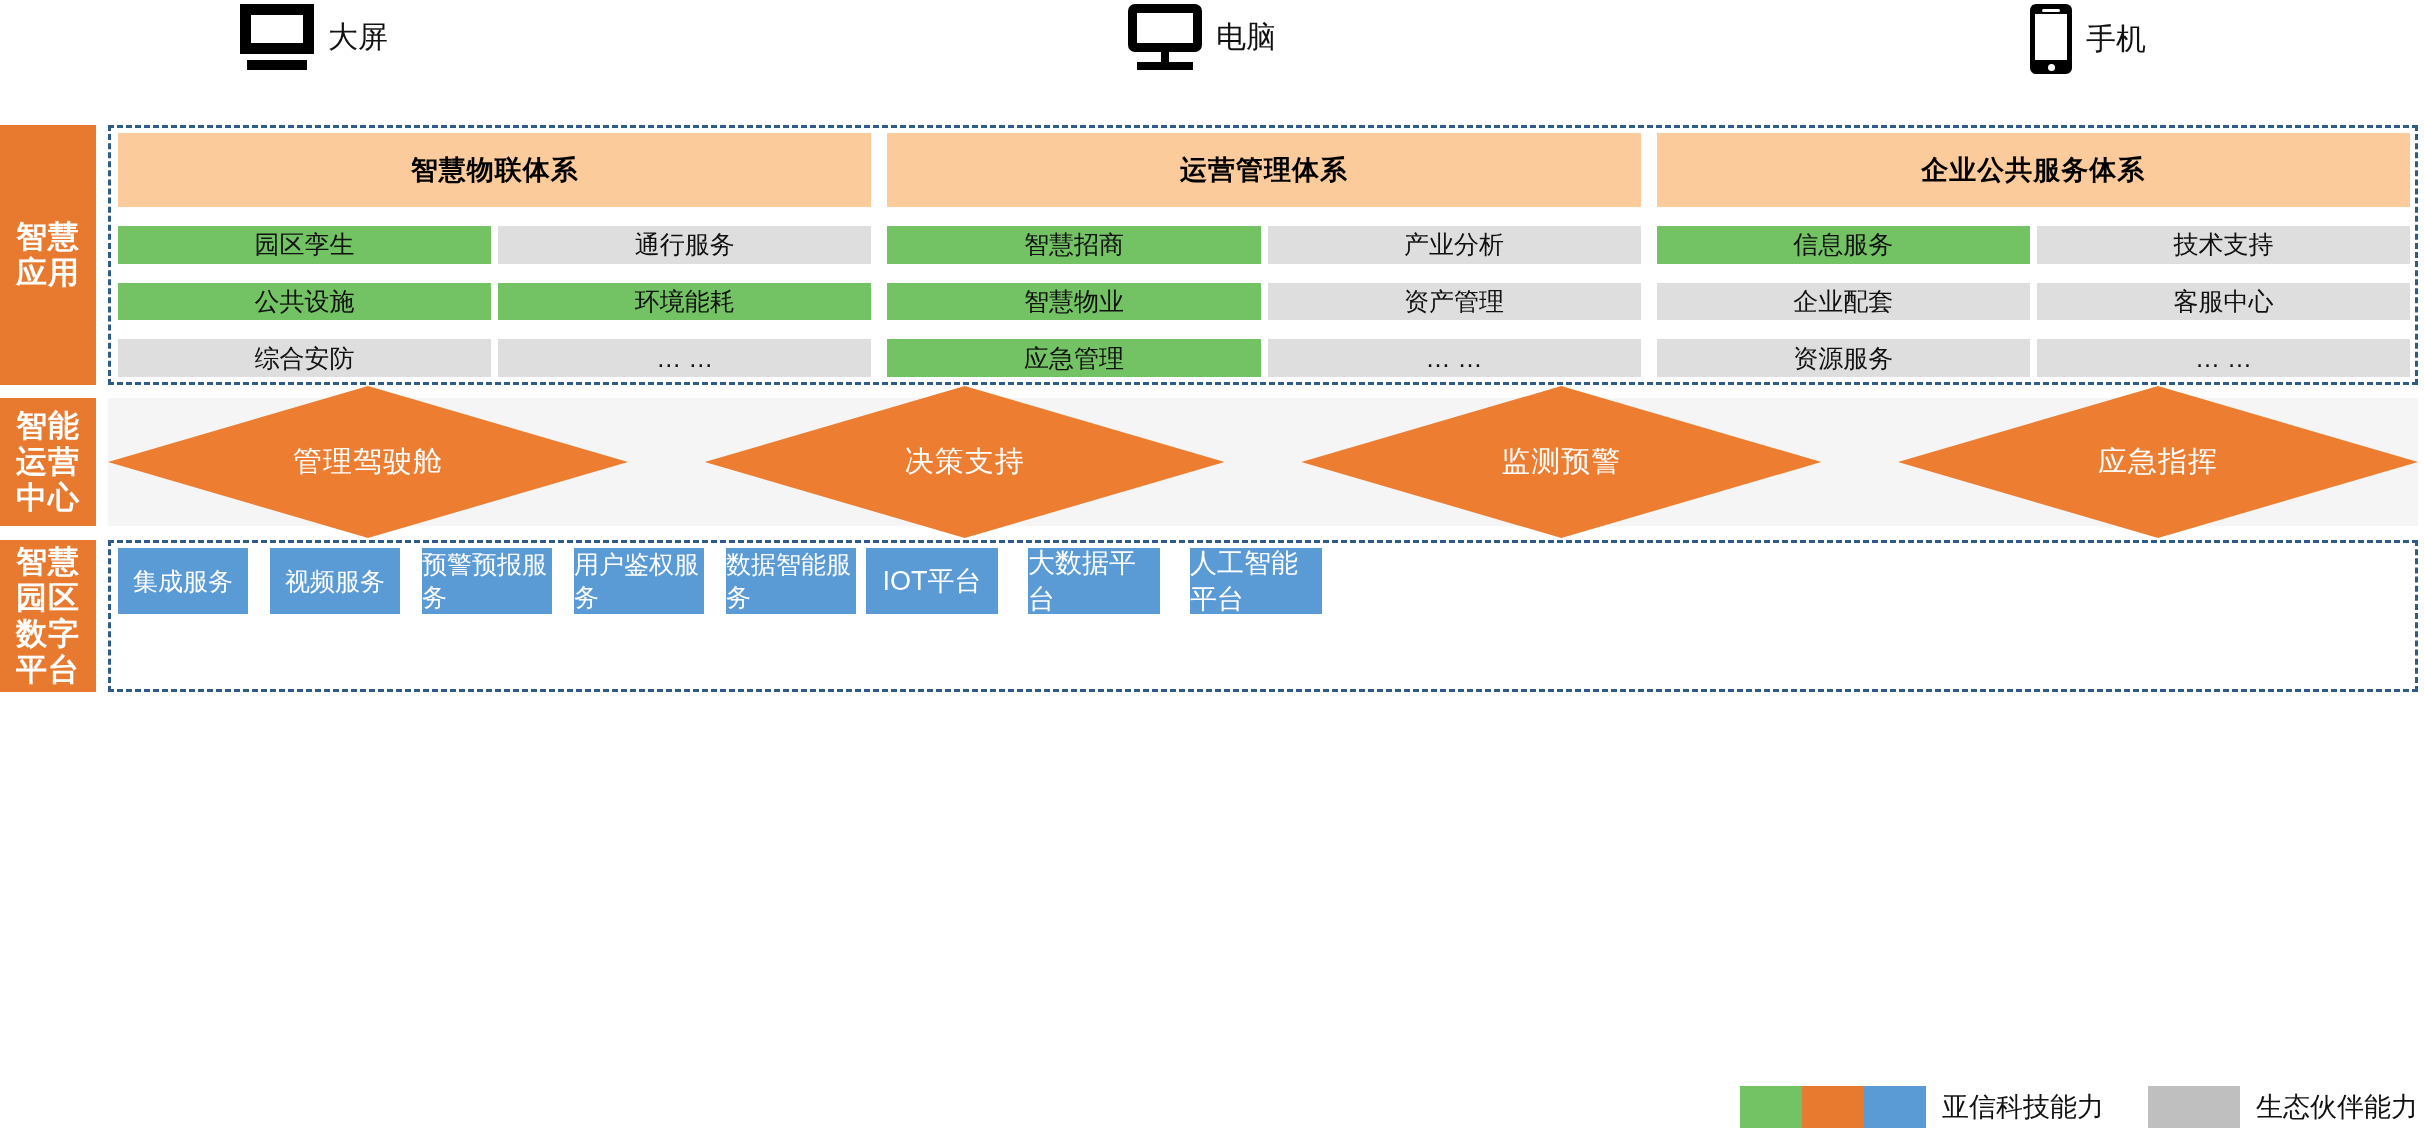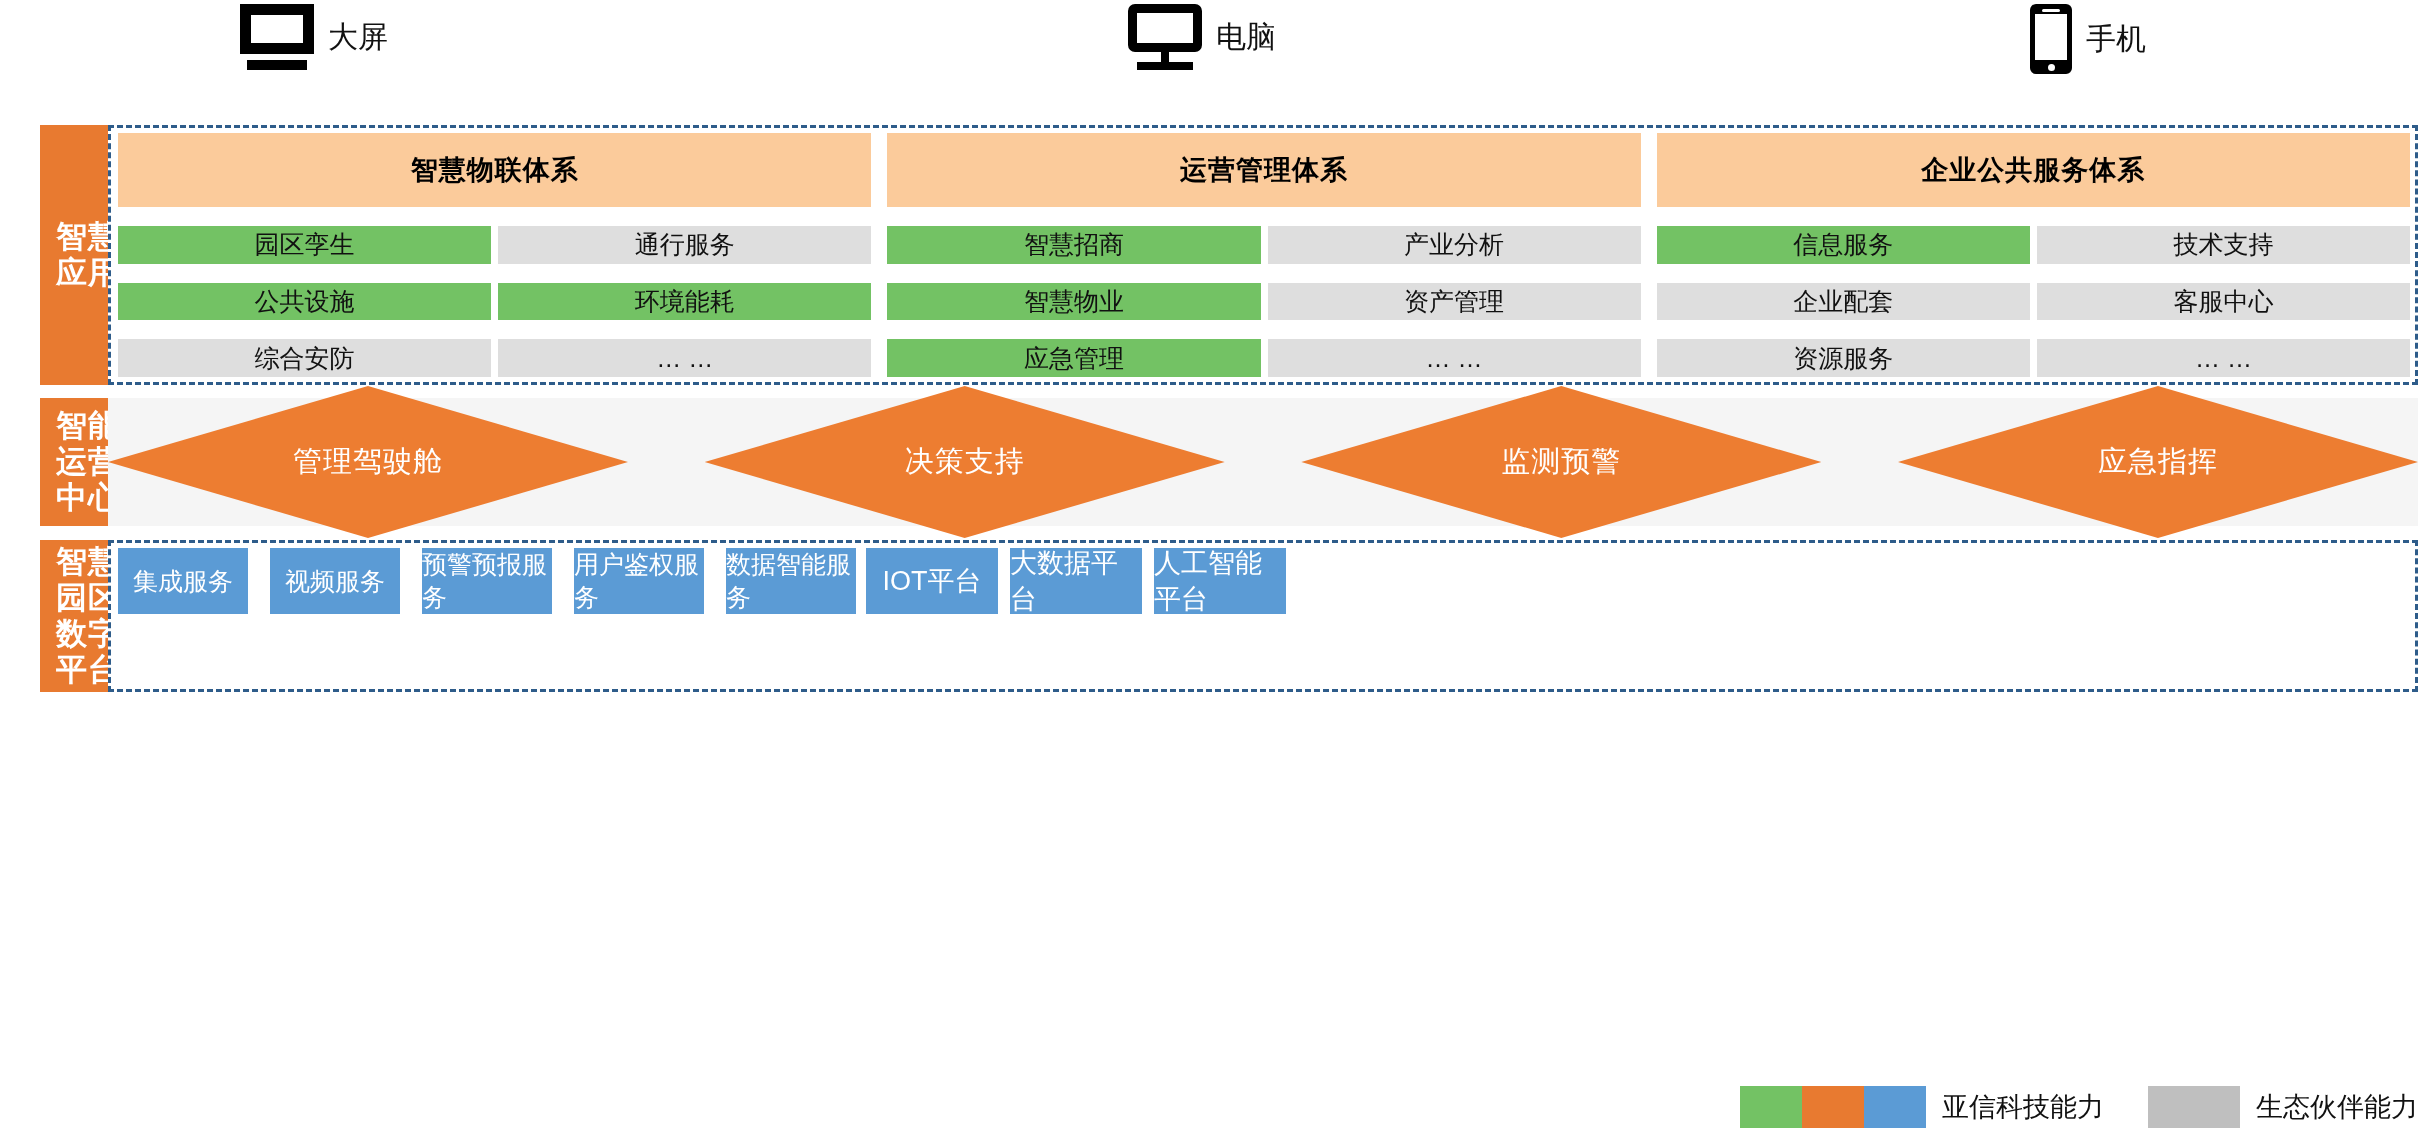--- a/index.html
+++ b/index.html
@@ -56,21 +56,21 @@
     position: absolute; left: 18px; top: 60px; width: 7px; height: 7px;
     background: #fff; border-radius: 50%;
   }
 
   
   .side-label {
     position: absolute; left: 0; width: 96px;
     background: #E87A30; color: #ffffff;
     display: flex; align-items: center; justify-content: center;
     font-size: 31px; font-weight: bold; line-height: 1.16;
-    text-align: center; letter-spacing: 1px; margin-left: 40px;
+    text-align: center; letter-spacing: 1px;
   }
   .side-app  { top: 125px; height: 260px; }
   .side-ioc  { top: 398px; height: 128px; }
   .side-plat { top: 540px; height: 152px; }
   .side-label .txt { white-space: pre-line; }
 
   
   .dash-box {
     position: absolute;
     border: 3px dashed #2E5C8A;
@@ -128,21 +128,21 @@
     position: absolute; left: 118px; top: 548px;
     width: 2292px; height: 136px;
     display: flex; gap: 10px;
   }
   #svc-row { display: flex; gap: 22px; height: 66px; }
   .svc-box {
     flex: 1; background: #5B9BD5; color: #ffffff;
     display: flex; align-items: center; justify-content: center;
     font-size: 25px;
   }
-  #core-row { display: flex; gap: 12px; height: 66px; }
+  #core-row { display: flex; gap: 30px; height: 66px; }
   .core-box {
     flex: 1; background: #5B9BD5; color: #ffffff;
     display: flex; align-items: center; justify-content: center;
     font-size: 27px;
   }
 
   
   #legend {
     position: absolute; right: 6px; bottom: 18px;
     display: flex; align-items: flex-start; gap: 44px;

